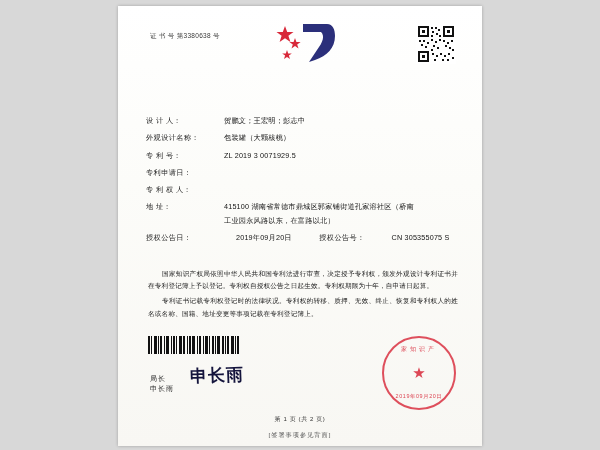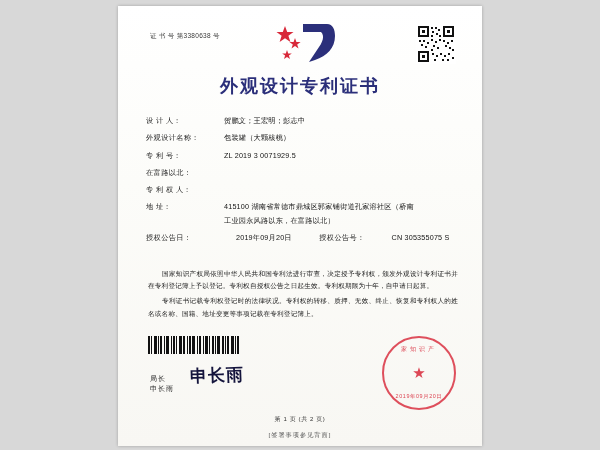--- a/index.html
+++ b/index.html
@@ -311,37 +311,36 @@
             <rect x="28" y="31" width="2" height="2"></rect>
               <rect x="32" y="29" width="2" height="2"></rect>
               <rect x="36" y="33" width="2" height="2"></rect>
             <rect x="18" y="35" width="2" height="2"></rect>
               <rect x="26" y="35" width="2" height="2"></rect>
               <rect x="31" y="35" width="2" height="2"></rect>
           </g>
         </svg>
       </div>
 
-      <div class="main-title">外观设计专利证书</div>
 
       <div class="fields">
         <div class="frow">
           <div class="flabel">设 计 人：</div>
           <div class="fvalue">贺鹏文；王宏明；彭志中</div>
         </div>
         <div class="frow">
           <div class="flabel">外观设计名称：</div>
           <div class="fvalue">包装罐（大颗核桃）</div>
         </div>
         <div class="frow">
           <div class="flabel">专 利 号：</div>
           <div class="fvalue">ZL 2019 3 0071929.5</div>
         </div>
         <div class="frow">
-          <div class="flabel">在富路以北：</div>
+          <div class="flabel">专利申请日：</div>
         </div>
         <div class="frow">
           <div class="flabel">专 利 权 人：</div>
         </div>
         <div class="frow">
           <div class="flabel">地        址：</div>
           <div class="fvalue">415100 湖南省常德市鼎城区郭家铺街道孔家溶社区（桥南</div>
         </div>
         <div class="addr-cont">工业园永风路以东，在富路以北）</div>
         <div class="frow two">

